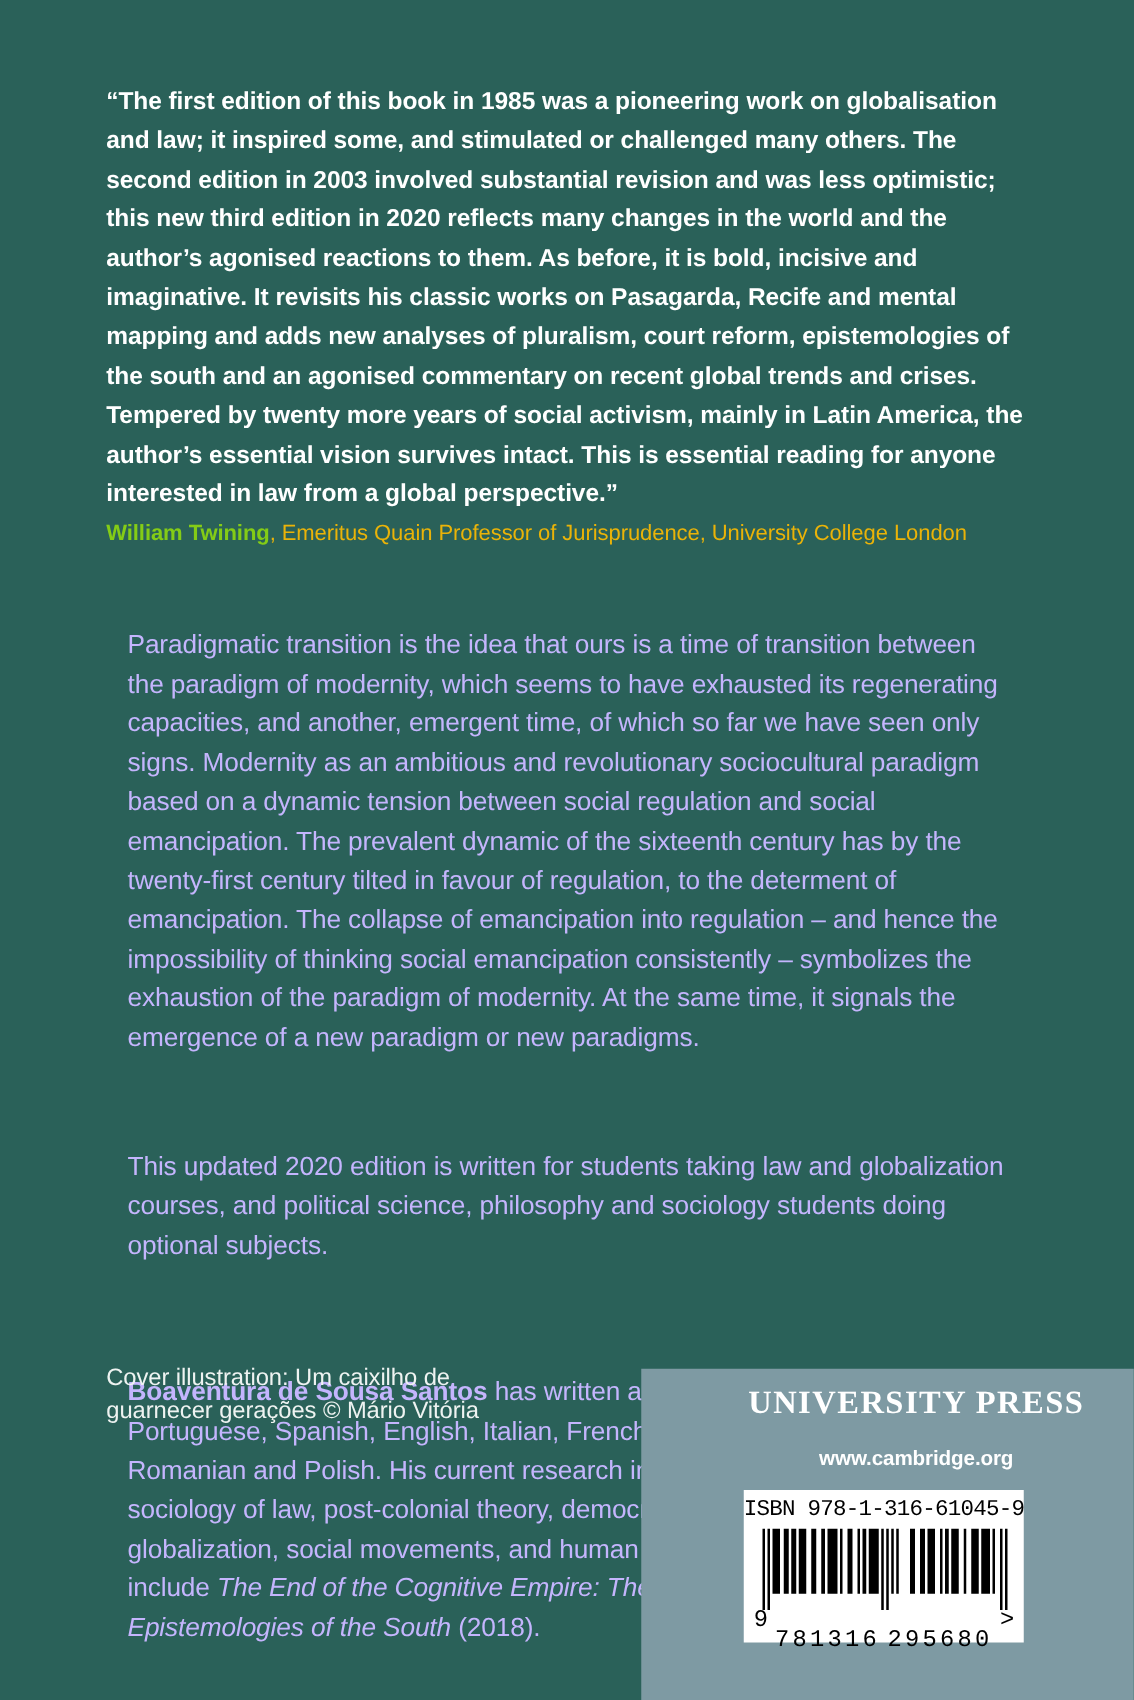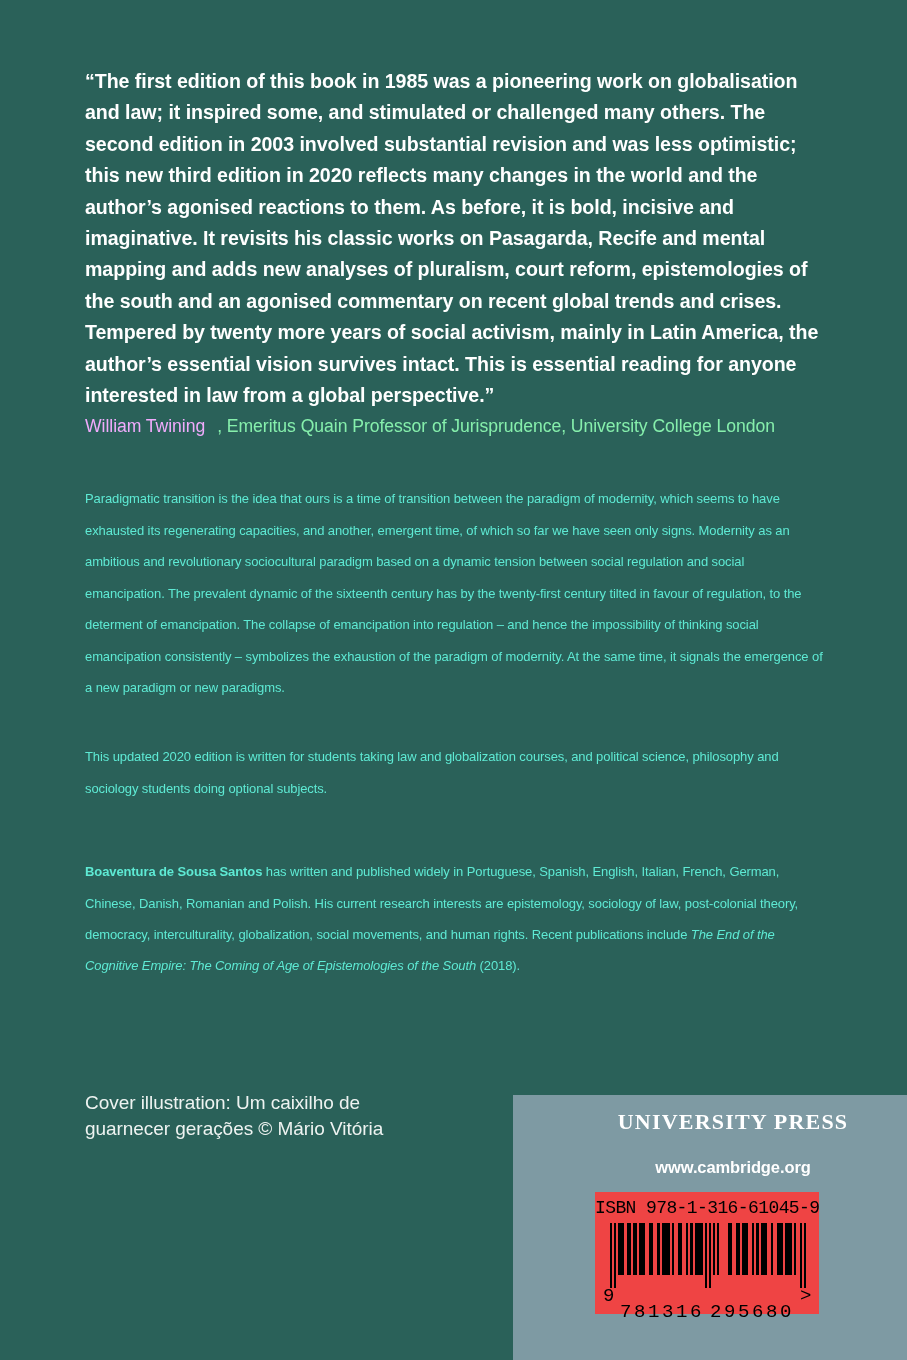--- a/index.html
+++ b/index.html
@@ -39,38 +39,37 @@
   }
 
   .attribution {
     margin: 0;
     font-size: 17.6px;
     line-height: 30px;
     color: #c8bf7c;
     letter-spacing: -0.05px;
   }
   .attribution .who {
-    font-weight: 400;
-    color: #f0abfc;
+    font-weight: 700;
+    color: #84cc16;
     text-align: right;
   }
   .attribution .role {
     font-weight: 400;
-    color: #86efac;
-    padding-left: 12px;
+    color: #eab308;
   }
 
   
   .body-para {
-    color: #5eead4;
-    font-size: 13px;
+    color: #c4b5fd;
+    font-size: 21px;
     line-height: 31.4px;
     font-weight: 400;
     letter-spacing: -0.1px;
-    margin: 0;
+    margin: 17px;
   }
   .gap-lg { height: 42px; }
   .gap-md { height: 38px; }
   .gap-bio { height: 52px; }
 
   .body-para .name {
     font-weight: 700;
     text-align: right;
   }
   .body-para .title-italic {
@@ -111,21 +110,21 @@
     font-family: "Liberation Serif", serif;
     color: #ffffff;
     font-size: 39px;
     line-height: 41px;
     font-weight: 700;
     letter-spacing: 0.3px;
   }
   .logo-upress {
     font-family: "Liberation Serif", serif;
     color: #ffffff;
-    font-size: 22px;
+    font-size: 26px;
     line-height: 26px;
     font-weight: 700;
     letter-spacing: 1.2px;
   }
   .logo-url {
     font-family: "Liberation Sans", sans-serif;
     color: #ffffff;
     font-size: 16.5px;
     line-height: 24px;
     font-weight: 700;
@@ -133,21 +132,21 @@
     margin-top: 20px;
   }
 
   
   .barcode-box {
     position: absolute;
     left: 82px;
     top: 97px;
     width: 224px;
     height: 122px;
-    background: #ef4444;
+    background: #ffffff;
   }
   .isbn-text {
     font-family: "Liberation Mono", monospace;
     color: #000000;
     font-size: 18px;
     line-height: 22px;
     text-align: center;
     letter-spacing: -0.6px;
     padding-top: 5px;
     white-space: nowrap;

